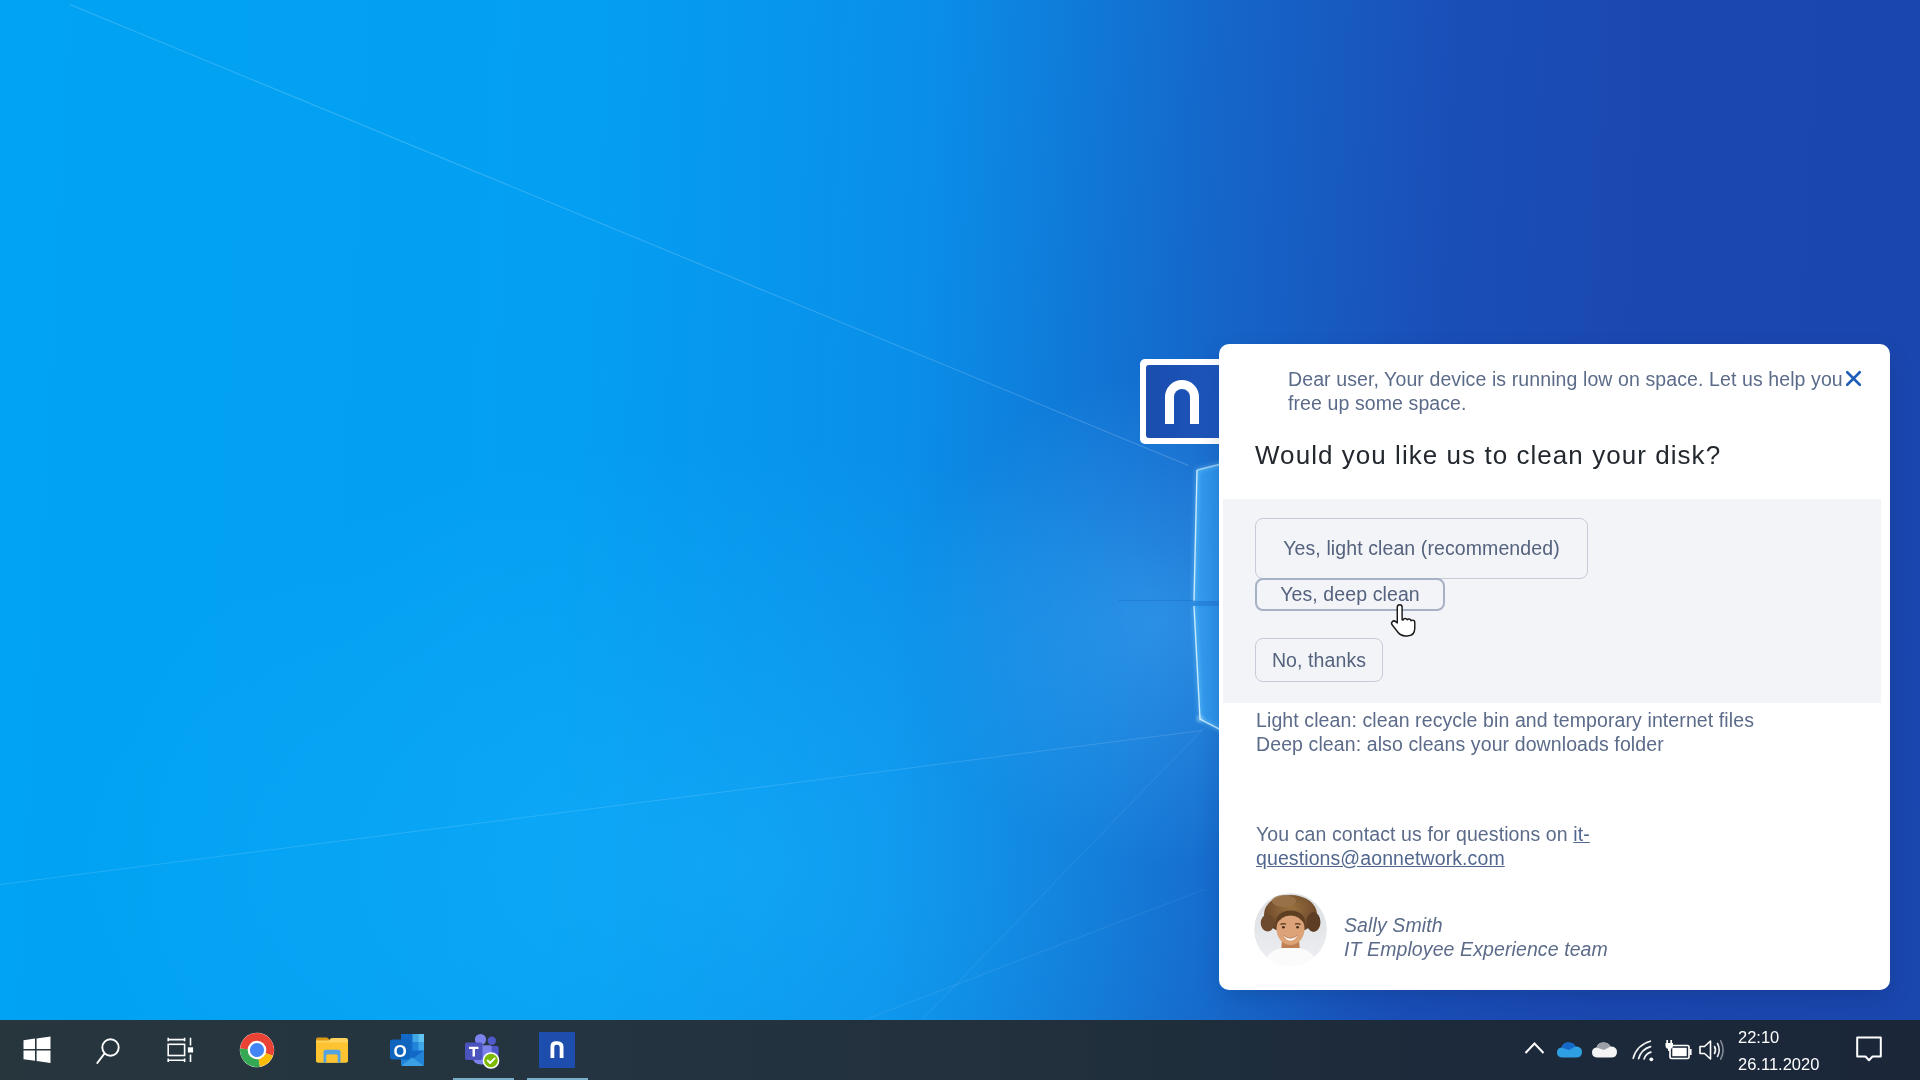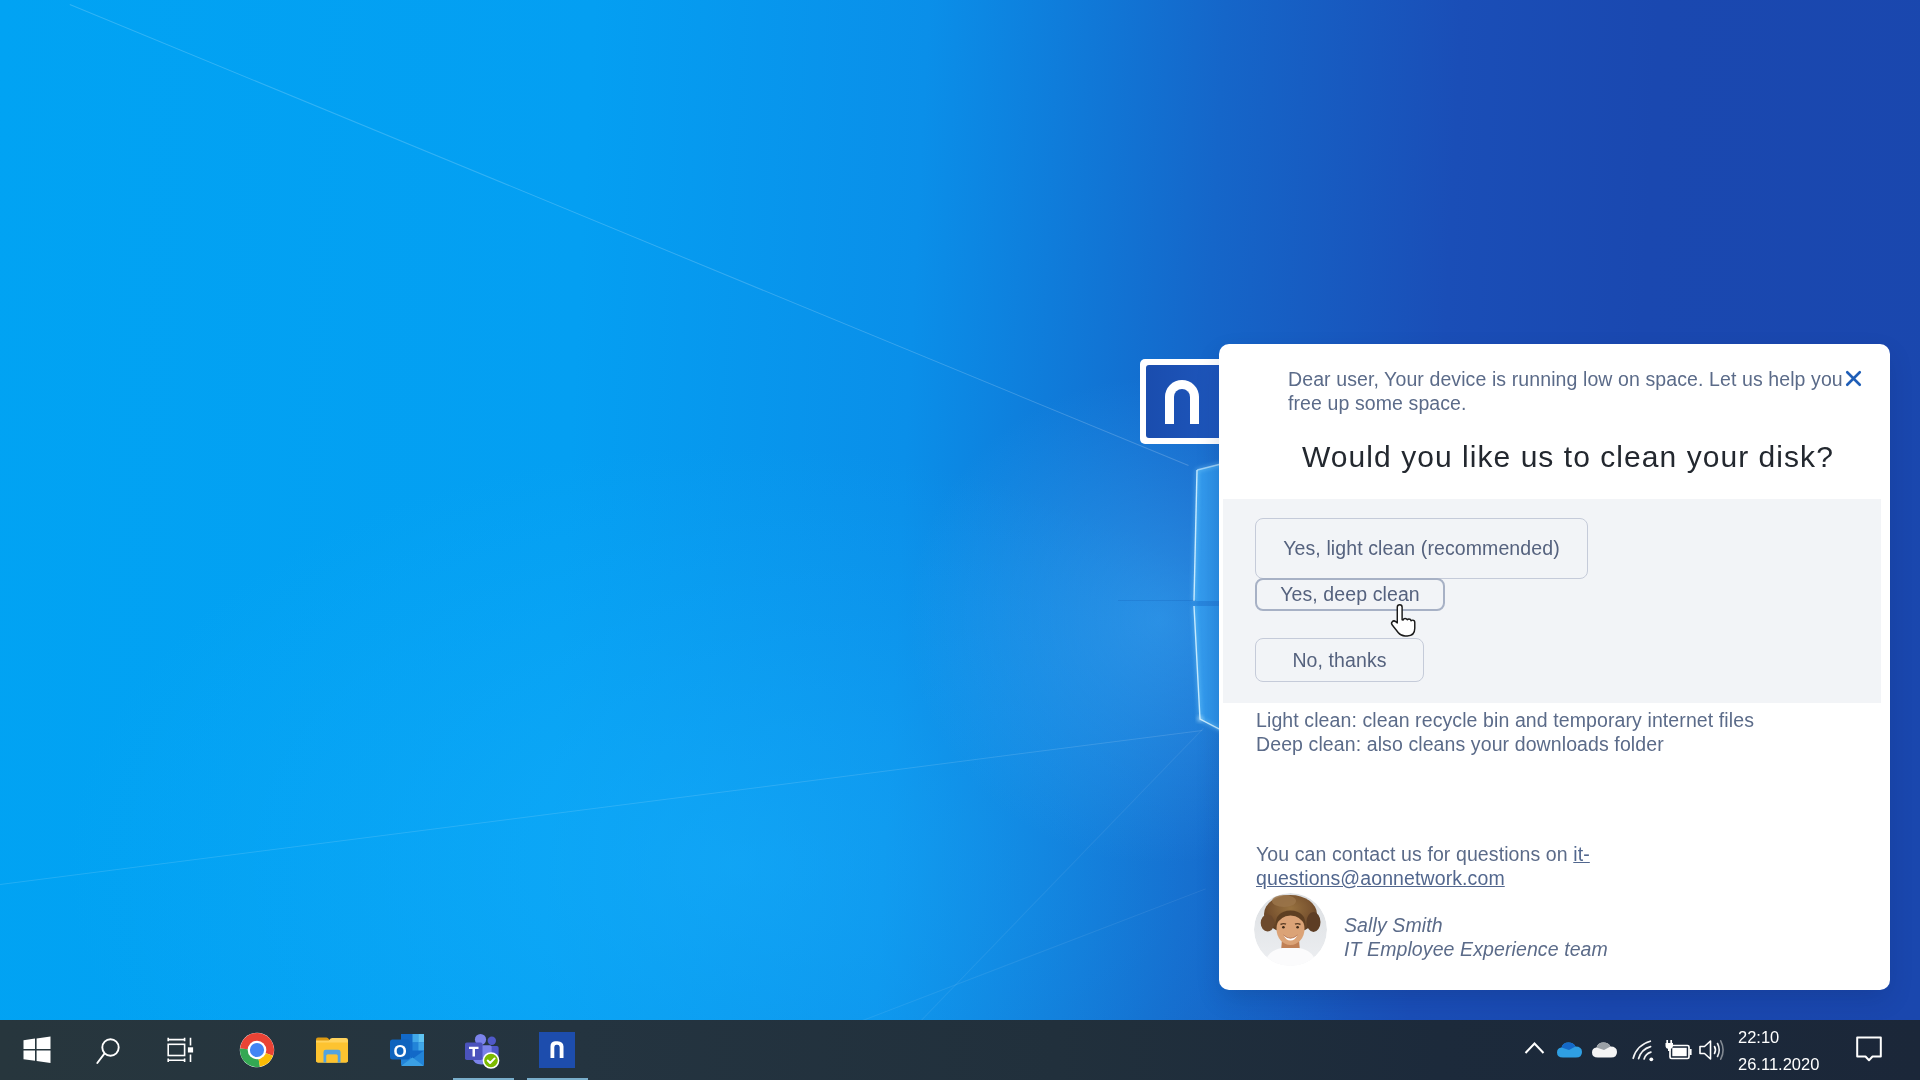--- a/index.html
+++ b/index.html
@@ -25,29 +25,29 @@
   #ntile{left:1140px;top:359px;width:92px;height:85px;background:#fff;border-radius:5px;}
   #nblue{left:1146px;top:365px;width:80px;height:73px;background:linear-gradient(90deg,#1a4dae,#1e57bd);border-radius:3px;}
   #nglyph{left:1165px;top:380px;width:34px;height:44px;
     border:9.5px solid #fff;border-bottom:none;border-radius:17px 17px 0 0;box-sizing:border-box;}
   
   #card{left:1219px;top:344px;width:671px;height:646px;background:#fff;border-radius:10px;
     box-shadow:0 10px 26px -4px rgba(10,30,80,0.22);}
   #card .txt{color:#5b6b89;font-size:19.5px;line-height:24px;letter-spacing:0.1px;}
   #p1{left:37px;top:23px;width:580px;margin-left:32px;}
   #closex{left:621px;top:21px;width:27px;height:27px;}
-  #h1{left:36px;top:96px;color:#23282f;font-size:30px;letter-spacing:1.05px;font-weight:400;margin-left:47px;}
+  #h1{left:36px;top:96px;color:#23282f;font-size:26px;letter-spacing:1.05px;font-weight:400;}
   #panel{left:4px;top:155px;width:658px;height:204px;background:#f2f4f7;}
   .btn{position:absolute;border:1.5px solid #c5cbd9;border-radius:8px;box-sizing:border-box;
     color:#55627e;font-size:19.5px;display:flex;align-items:center;justify-content:center;letter-spacing:0.1px;}
   #b1{left:36px;top:174px;width:333px;height:61px;}
   #b2{left:36px;top:234px;width:190px;height:33px;border:2px solid #a7b1c5;}
-  #b3{left:36px;top:294px;width:169px;height:44px;}
+  #b3{left:36px;top:294px;width:128px;height:44px;}
   #p2{left:37px;top:364px;}
-  #p3{left:37px;top:478px;margin-top:20px;}
+  #p3{left:37px;top:478px;}
   #p3 u{color:#52678e;}
   #avatar{left:35px;top:549px;width:73px;height:73px;border-radius:50%;overflow:hidden;}
   #sally{left:125px;top:569px;font-style:italic;}
   #cursor{left:1388px;top:603px;width:29px;height:35px;}
   
   #bar{left:0;top:1020px;width:1920px;height:60px;
     background:linear-gradient(90deg,#27363d 0%,#243440 30%,#21303c 55%,#1c2a3b 75%,#1b2739 100%);}
   .ul{position:absolute;top:1078px;height:2px;width:61px;background:#79aecb;}
   #clock{left:1738px;top:1024px;width:100px;color:#fff;font-size:16.5px;line-height:27px;}
 </style>

